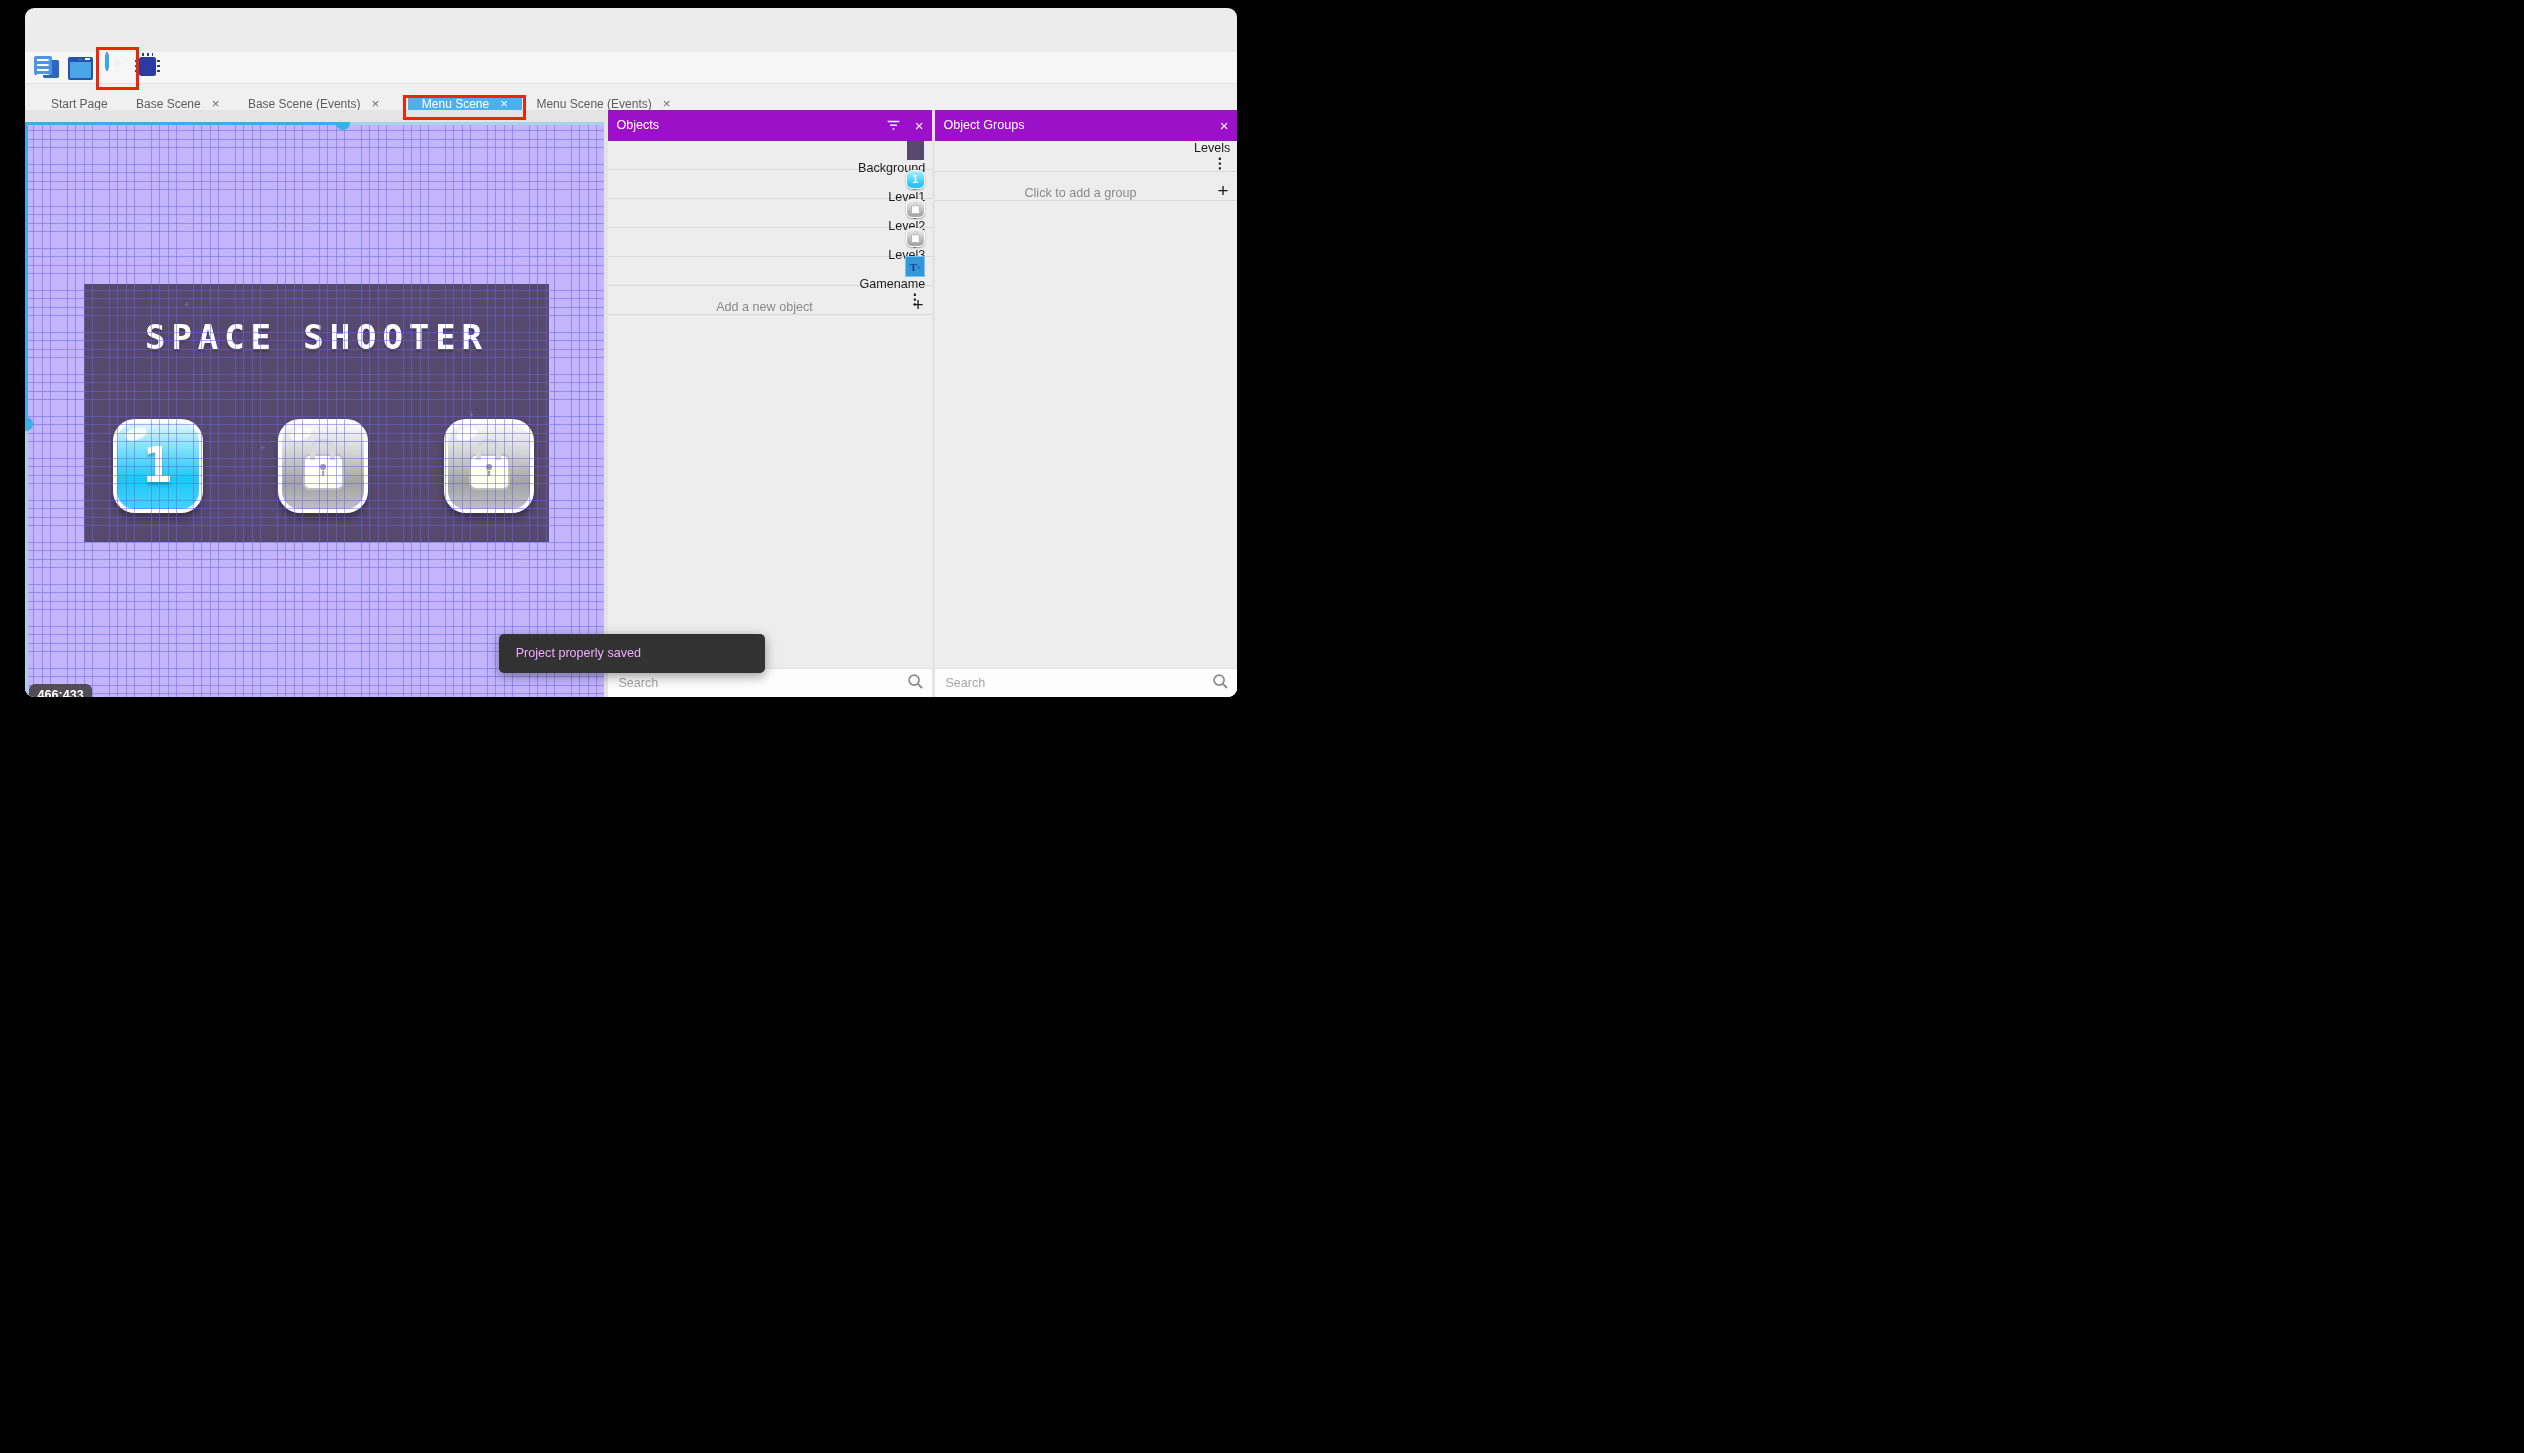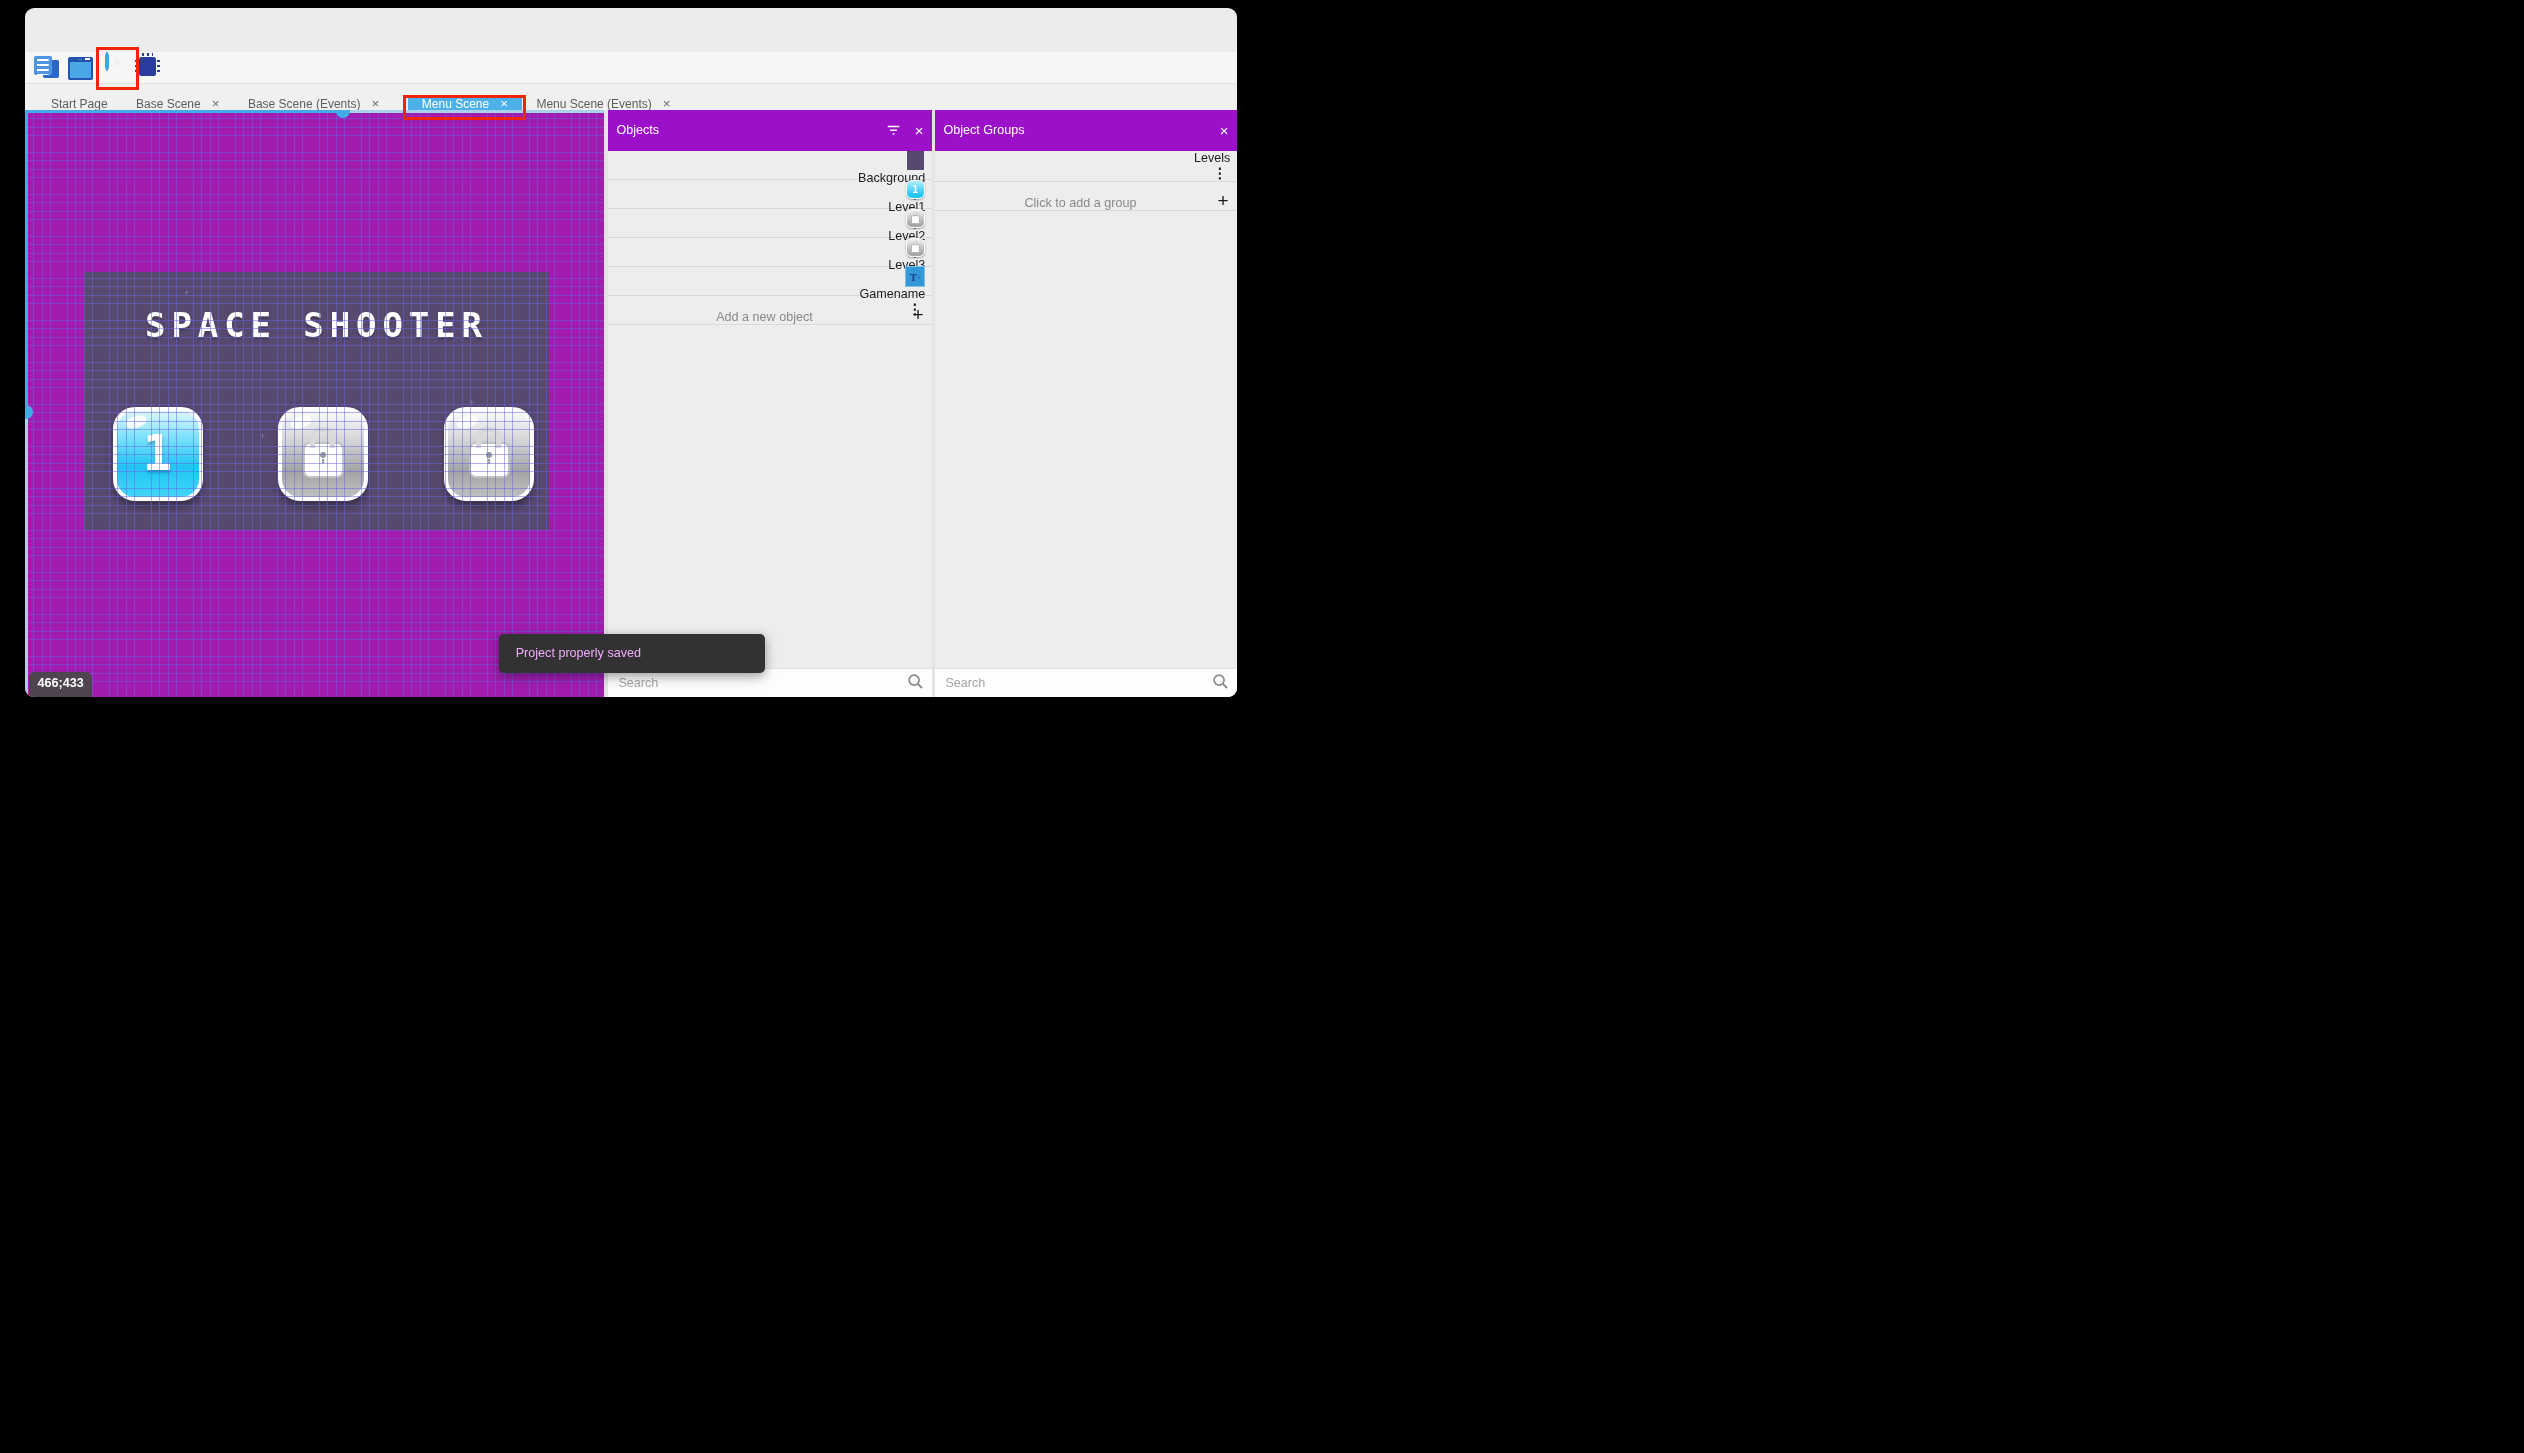--- a/index.html
+++ b/index.html
@@ -98,21 +98,21 @@
   .tab .x{font-size:13.4px;color:#6b6b6b;line-height:1;}
   .tab.active{background:#4bb1e8;color:#fff;margin-left:14px;}
   .tab.active .x{color:#fff;}
   .anno{position:absolute;border:3.3px solid #ee2506;pointer-events:none;z-index:60;}
   .anno-tab{inset:-1.7px -4.2px -9.2px -4.2px;}
   .anno-play{left:-9.2px;top:-7.5px;width:37px;height:37px;}
 
   
   .content{position:absolute;left:0;top:102px;width:100%;height:587px;background:#e4e4e4;}
 
-  .canvas{position:absolute;left:0;top:0;width:579px;height:587px;background:#a21caf;overflow:hidden;}
+  .canvas{position:absolute;left:0;top:12px;width:579px;height:587px;background:#c4b5fd;overflow:hidden;}
   .grid{position:absolute;inset:0;z-index:3;pointer-events:none;
     background-image:
       repeating-linear-gradient(to right, rgba(100,100,230,.50) 0 0.8px, transparent 0.8px 8.4px),
       repeating-linear-gradient(to bottom, rgba(100,100,230,.50) 0 0.8px, transparent 0.8px 8.4px);}
   .scene{position:absolute;left:59px;top:162px;width:465px;height:258px;background:#57496d;z-index:1;}
   .scene-title{margin-top:33px;text-align:center;color:#fff;
        font-family:"DejaVu Sans Mono", monospace;font-weight:700;font-size:34px;letter-spacing:5.9px;
        text-shadow:0 2.5px 1.7px rgba(0,0,0,.18);}
   .speck{position:absolute;color:rgba(255,255,255,.28);font-size:9.2px;}
 
@@ -141,21 +141,21 @@
   .vknob{position:absolute;left:0;top:295px;width:8.4px;height:14.2px;background:#41ade6;
       border-radius:0 8.4px 8.4px 0;z-index:5;}
 
   .coords{position:absolute;left:4.2px;bottom:0;z-index:6;background:rgba(70,70,70,.92);color:#fff;
       font-weight:700;font-size:12.6px;padding:4.2px 8.4px 6.7px 8.4px;border-radius:5.9px 5.9px 0 0;}
 
   
   .panel{position:absolute;top:0;height:587px;background:#ededed;}
   .panel.objects{left:583px;width:324px;}
   .panel.groups{left:910px;width:302px;}
-  .phead{height:41px;background:#9c10c9;color:#fff;display:flex;align-items:center;
+  .phead{height:31px;background:#9c10c9;color:#fff;display:flex;align-items:center;
       padding:0 8.4px;font-size:12.6px;text-align:right;}
   .phead .spacer{flex:1;}
   .phead .hicon{margin-left:13.4px;display:flex;align-items:center;}
   .phead .x{font-size:15px;line-height:1;}
   .prow{height:28px;border-bottom:0.8px solid #d9d9d9;display:flex;align-items:flex-end;
       padding:0 6.7px 0 8.4px;font-size:12.6px;color:#1d1d1d;flex-direction:column;}
   .prow .name{flex:1;margin-left:11.7px;}
   .prow .name.noicon{margin-left:1.7px;}
   .kebab{font-size:14.2px;color:#1c1c1c;font-weight:700;padding:0 3.3px;}
   .addrow{height:28.5px;display:flex;align-items:flex-end;border-bottom:0.8px solid #d9d9d9;

